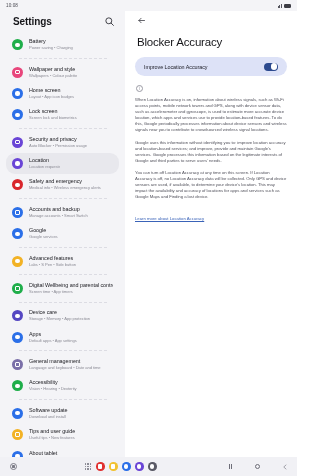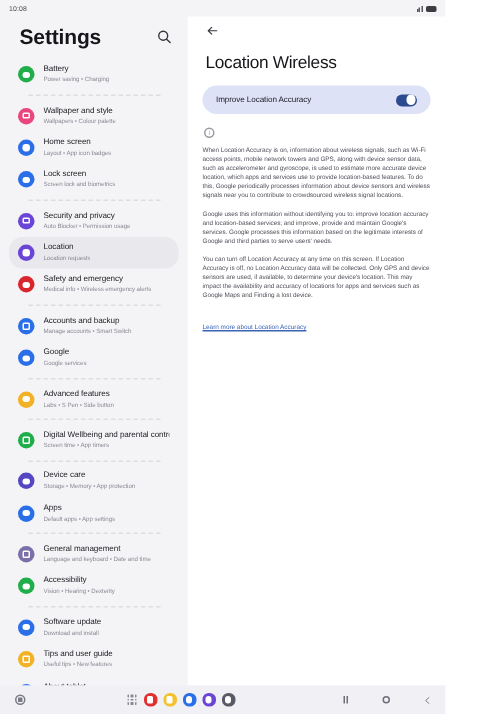--- a/index.html
+++ b/index.html
@@ -55,21 +55,21 @@
     padding: 0 0 0 0;
     position: relative;
   }
   .sidebar-header {
     display: flex;
     align-items: center;
     justify-content: space-between;
     padding: 5px 10px 7px 13px;
   }
   .sidebar-title {
-    font-size: 14px;
+    font-size: 10px;
     font-weight: bold;
     color: #16161a;
     letter-spacing: -.1px;
     text-align: right;
   }
   .search-icon { width: 11px; height: 11px; display: block; }
   .search-icon svg { width: 11px; height: 11px; display: block; }
 
   .nav-list { padding: 0 6px; }
   .nav-item {
@@ -484,21 +484,21 @@
     <div class="content">
       <div class="content-topbar">
         <span class="back-arrow">
           <svg viewBox="0 0 24 24" fill="none" stroke="#34343c" stroke-width="2" stroke-linecap="round" stroke-linejoin="round">
             <line x1="20" y1="12" x2="5" y2="12"></line>
             <polyline points="11,6 5,12 11,18"></polyline>
           </svg>
         </span>
       </div>
 
-      <div class="page-title">Location Wireless</div>
+      <div class="page-title">Blocker Accuracy</div>
 
       <div class="toggle-card" style="background: rgb(221, 226, 247);">
         <span class="toggle-card-label">Improve Location Accuracy</span>
         <span class="switch" style="background: rgb(44, 74, 143);">
           <span class="knob"></span>
         </span>
       </div>
 
       <div class="info-icon">i</div>
 

